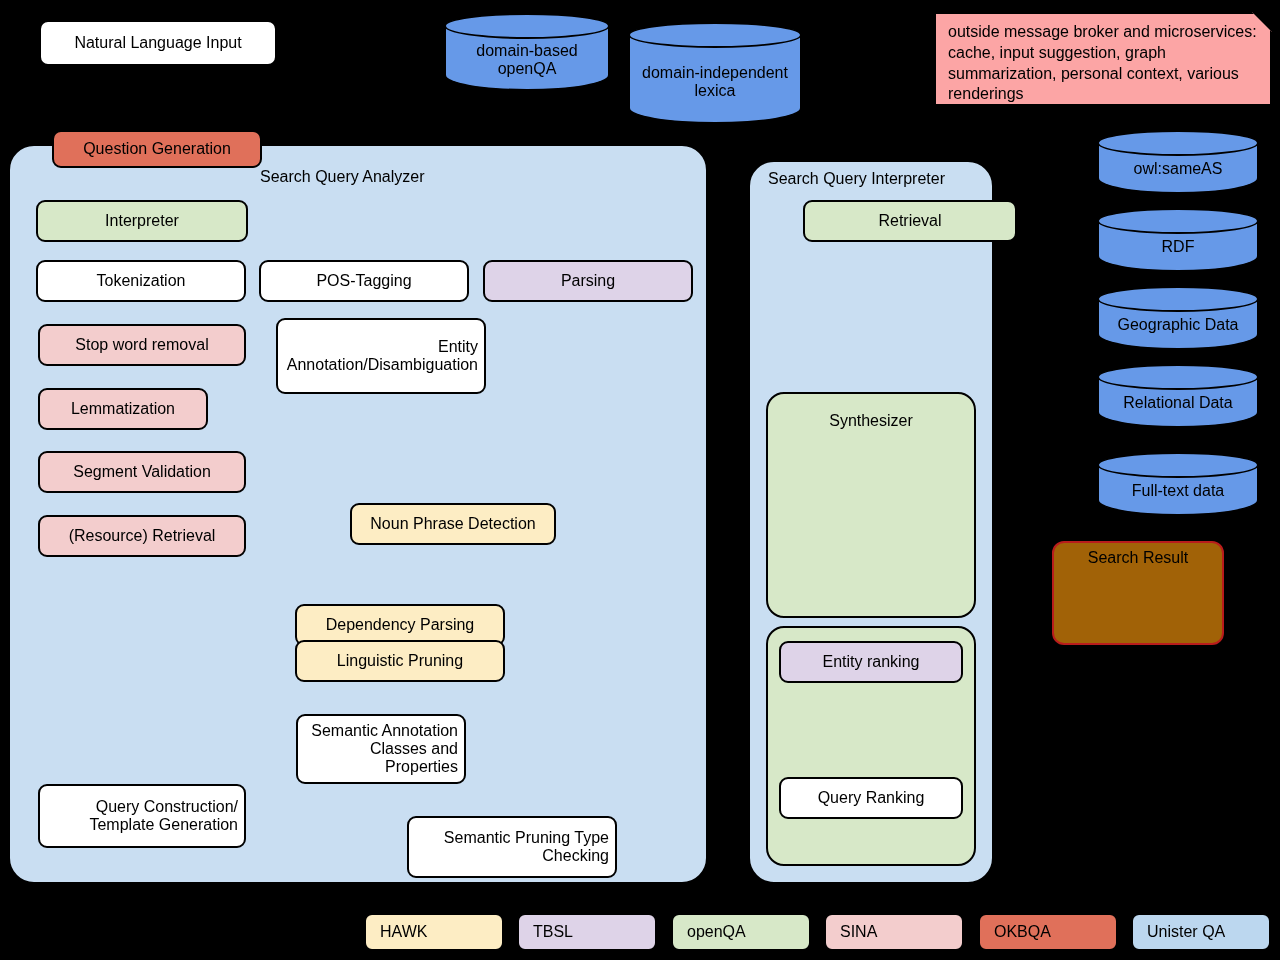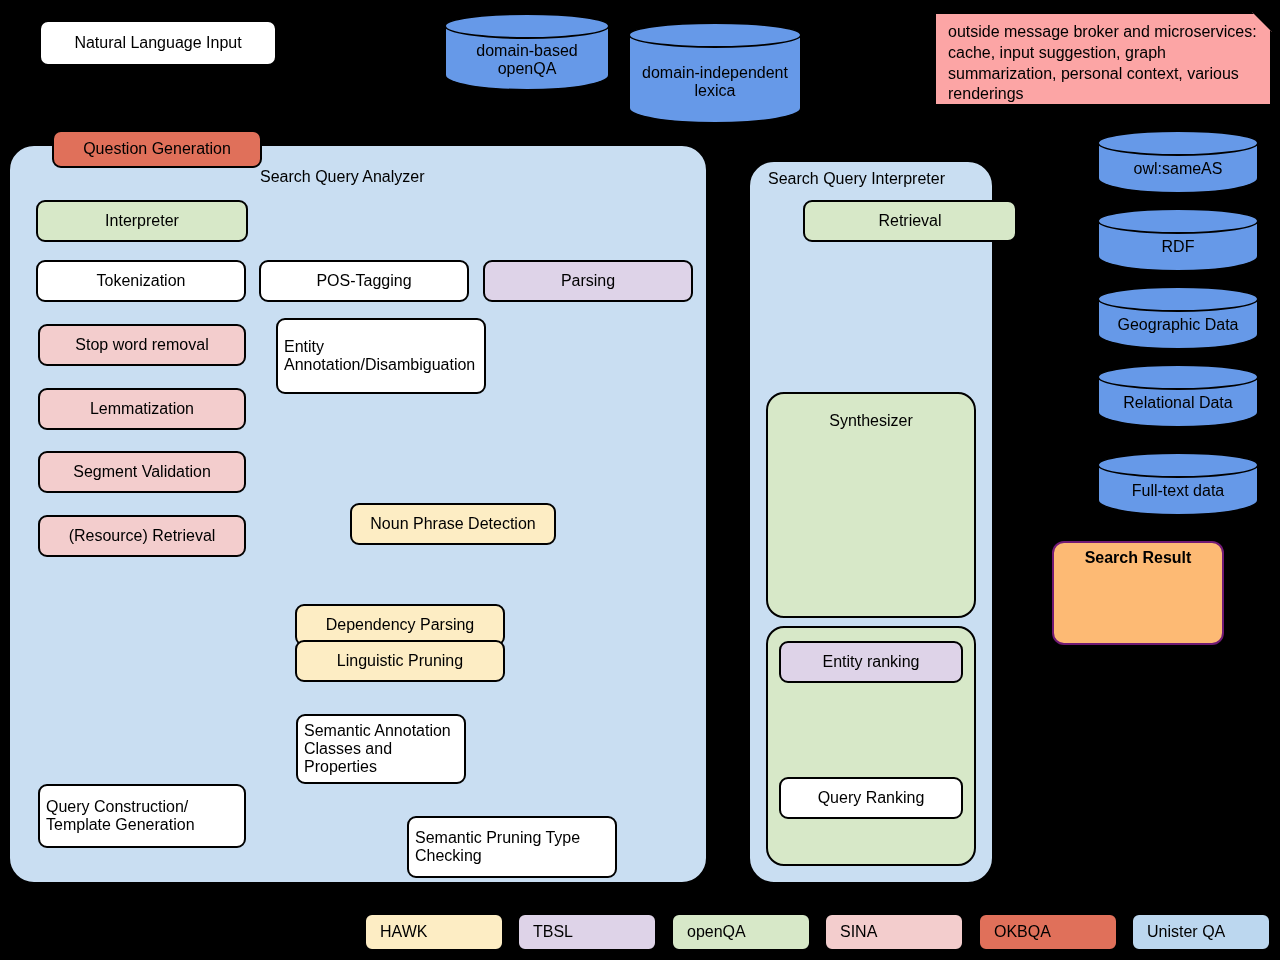--- a/index.html
+++ b/index.html
@@ -9,21 +9,21 @@
     width:1280px;height:960px;overflow:hidden;
   }
   #stage{position:relative;width:1280px;height:960px;background:#000;}
   svg#wires{position:absolute;left:0;top:0;width:1280px;height:960px;pointer-events:none;}
 
   
   .node{
     position:absolute;box-sizing:border-box;
     border:2px solid #000;border-radius:9px;
     display:flex;align-items:center;justify-content:center;
-    text-align:left;line-height:1.12;
+    text-align:right;line-height:1.12;
     color:#000;font-size:16px;
     z-index:5;
   }
   .panel{
     position:absolute;box-sizing:border-box;
     background:#c9def2;border:2px solid #000;border-radius:26px;
     z-index:1;
   }
   .panel-title{
     position:absolute;font-size:16px;color:#000;z-index:6;white-space:nowrap;
@@ -72,22 +72,22 @@
   .note{
     position:absolute;box-sizing:border-box;z-index:5;
     background:#fca5a5;color:#000;font-size:16px;line-height:1.30;
     padding:8px 10px 8px 12px;
     border:2px solid #000;
     clip-path:polygon(0 0, calc(100% - 20px) 0, 100% 20px, 100% 100%, 0 100%);
   }
 
   
   .result-outer{
-    position:absolute;box-sizing:border-box;background:#fdba74;
-    border:2px solid #701a75;border-radius:12px;z-index:5;font-weight:bold;
+    position:absolute;box-sizing:border-box;background:#a16207;
+    border:2px solid #b91c1c;border-radius:12px;z-index:5;
   }
   .result-title{
     position:absolute;left:0;right:0;top:6px;text-align:center;font-size:16px;color:#000;
   }
   .result-inner{
     position:absolute;box-sizing:border-box;background:#fff;
     border:2px solid #000;border-radius:10px;
     display:flex;align-items:center;justify-content:center;text-align:center;
     font-size:16px;line-height:1.15;color:#000;
   }
@@ -221,21 +221,21 @@
   <div class="node f-white" style="left:259px;top:260px;width:210px;height:42px;">
     <span>POS-Tagging</span>
   </div>
   <div class="node f-purple" style="left:483px;top:260px;width:210px;height:42px;">
     <span>Parsing</span>
   </div>
 
   <div class="node f-pink" style="left:38px;top:324px;width:208px;height:42px;">
     <span>Stop word removal</span>
   </div>
-  <div class="node f-pink" style="left:38px;top:388px;width:208px;height:42px;">
+  <div class="node f-pink" style="left:38px;top:388px;width:170px;height:42px;">
     <span>Lemmatization</span>
   </div>
   <div class="node f-pink" style="left:38px;top:451px;width:208px;height:42px;">
     <span>Segment Validation</span>
   </div>
   <div class="node f-pink" style="left:38px;top:515px;width:208px;height:42px;">
     <span>(Resource) Retrieval</span>
   </div>
 
   <div class="node f-white" style="left:276px;top:318px;width:210px;height:76px;padding:0 6px;">

